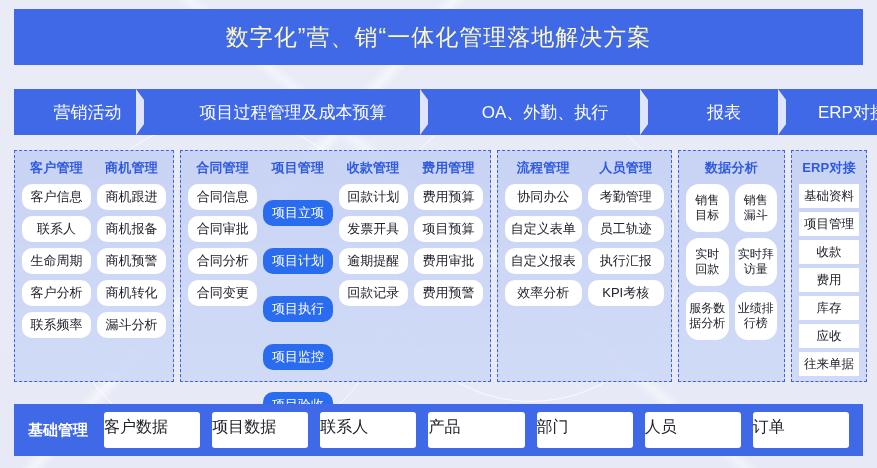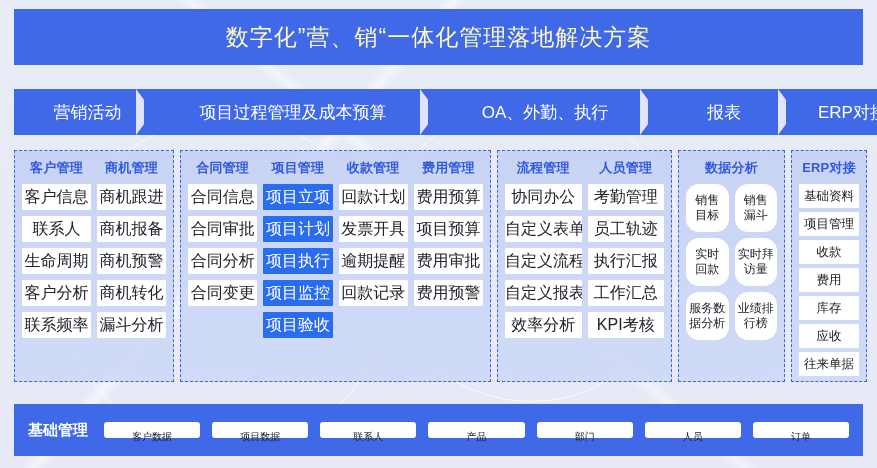--- a/index.html
+++ b/index.html
@@ -153,32 +153,33 @@
     font-size: 13px;
     font-weight: bold;
     text-align: center;
     margin-bottom: 7px;
     white-space: nowrap;
     letter-spacing: 0.2px;
   }
   .item {
     background: #ffffff;
     color: #20232b;
-    font-size: 16px;
+    font-size: 13px;
     text-align: center;
     height: 26px;
     line-height: 26px;
     margin-bottom: 6px;
-    border-radius: 1px;
+    border-radius: 10px;
     white-space: nowrap;
     overflow: hidden;
   }
   .item.hl {
     background: #2a6cf0;
     color: #ffffff;
+    margin-top: 16px;
   }
   .item.blank {
     background: transparent;
   }
 
   
   .grid2 {
     display: grid;
     grid-template-columns: 1fr 1fr;
     gap: 6px 6px;
@@ -241,24 +242,23 @@
     margin-right: 4px;
   }
   .footer-chips {
     display: flex;
     gap: 12px;
     flex: 1 1 auto;
   }
   .footer-chip {
     background: #ffffff;
     color: #20232b;
-    font-size: 10px;
-    height: 16px;
+    font-size: 16px;
+    height: 36px;
     line-height: 32px;
-    text-align: center;
     border-radius: 3px;
     flex: 1 1 0;
     white-space: nowrap;
   }
 </style>
 </head>
 <body>
 
 <div class="page">
 
@@ -336,30 +336,28 @@
             <div class="item">费用预警</div>
           </div>
         </div>
       </div>
       <div class="panel p3">
         <div class="panel-cols">
           <div class="col">
             <div class="col-head">流程管理</div>
             <div class="item">协同办公</div>
             <div class="item">自定义表单</div>
-            <div class="item">自定义流程</div>
             <div class="item">自定义报表</div>
             <div class="item">效率分析</div>
           </div>
           <div class="col">
             <div class="col-head">人员管理</div>
             <div class="item">考勤管理</div>
             <div class="item">员工轨迹</div>
             <div class="item">执行汇报</div>
-            <div class="item">工作汇总</div>
             <div class="item">KPI考核</div>
           </div>
         </div>
       </div>
       <div class="panel p4">
         <div class="col-head">数据分析</div>
         <div class="grid2">
           <div class="chip2">
             <span>销售</span>
             <span>目标</span>

